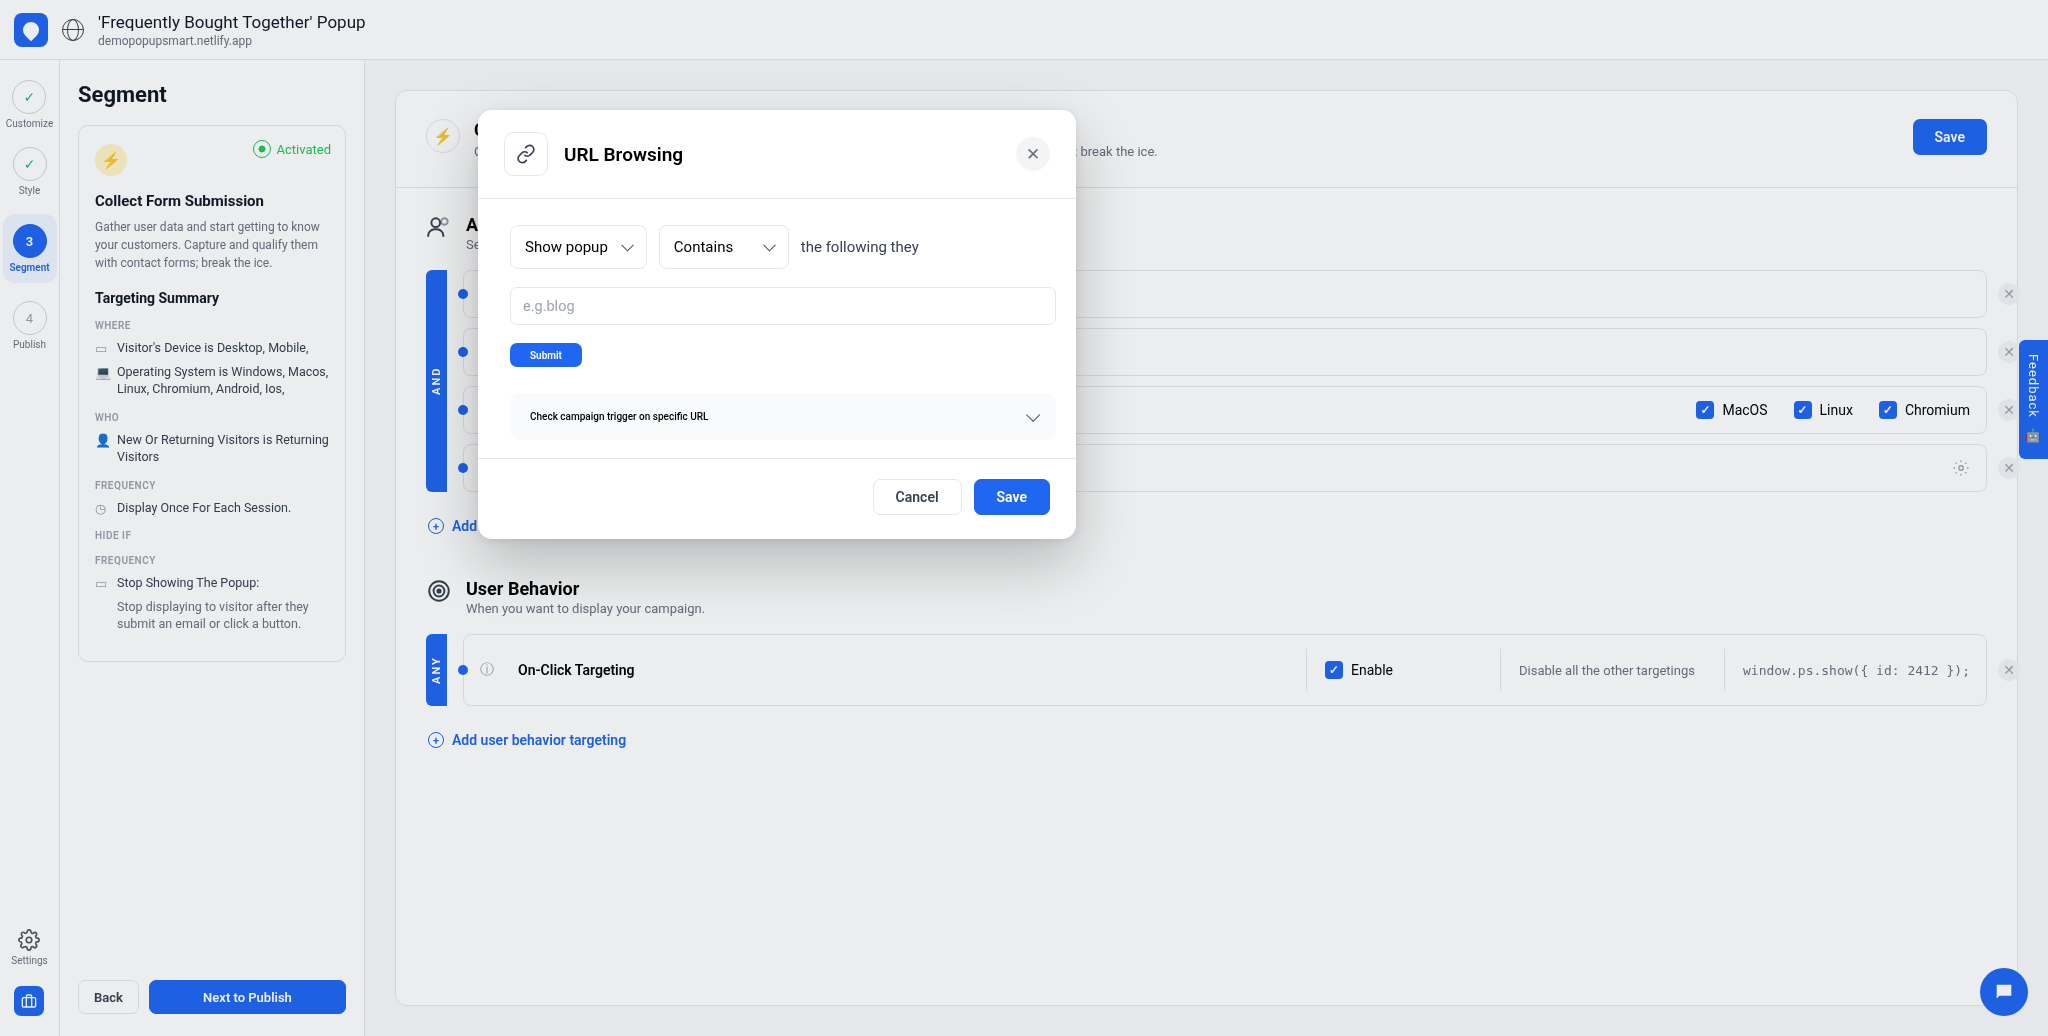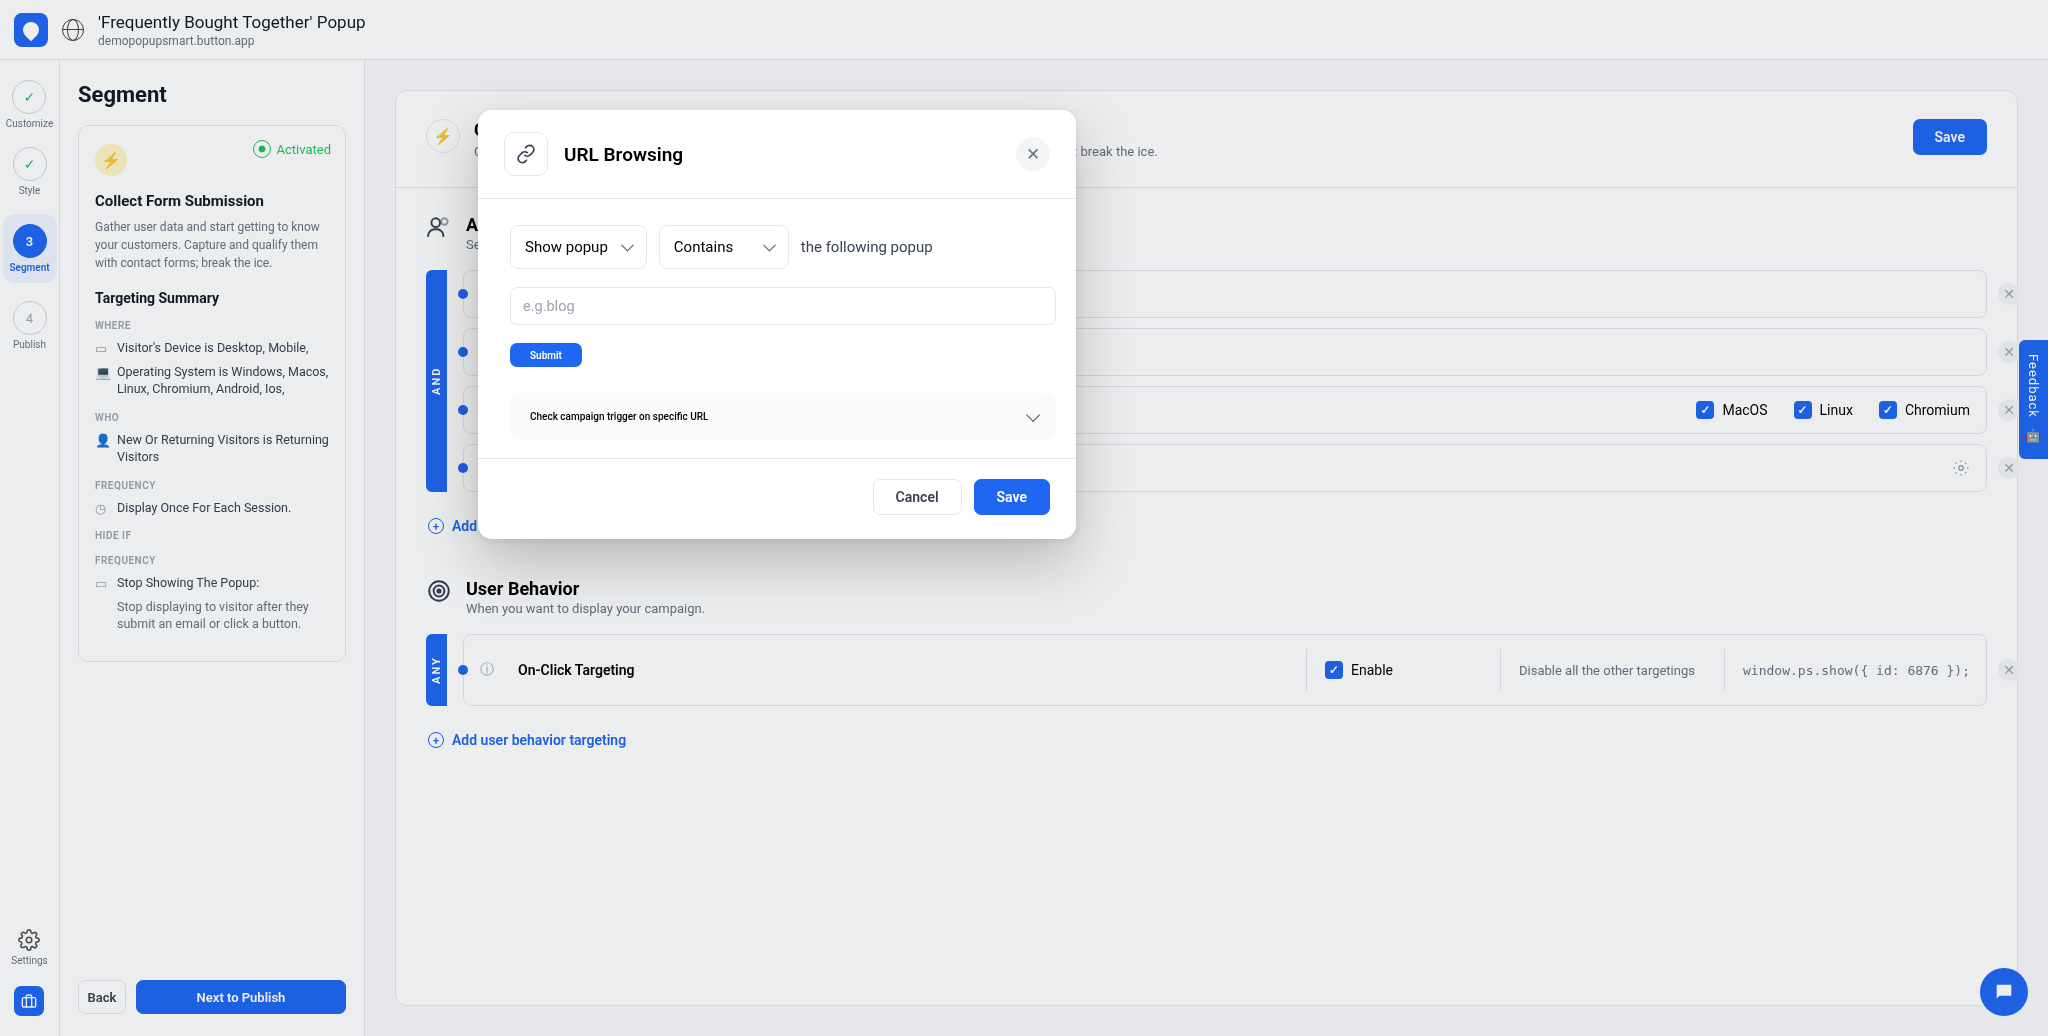--- a/index.html
+++ b/index.html
@@ -47,21 +47,21 @@
   .card .activated::before { content: ''; width: 16px; height: 16px; border: 1.5px solid var(--green); border-radius: 50%; display: inline-flex; align-items: center; justify-content: center; background: radial-gradient(circle, var(--green) 30%, transparent 32%); }
   .card .bolt { width: 32px; height: 32px; border-radius: 50%; background: #FEF3C7; display: flex; align-items: center; justify-content: center; color: #F59E0B; font-size: 16px; margin-bottom: 16px; }
   .card h3 { font-size: 15px; font-weight: 700; margin: 0 0 8px 0; color: var(--heading-text); }
   .card p { font-size: 12px; line-height: 1.5; color: var(--gray-text); margin: 0 0 18px 0; }
   .card .sumhead { font-size: 14px; font-weight: 700; margin: 10px 0 14px 0; color: var(--heading-text); }
   .card .group-label { font-size: 10px; letter-spacing: 0.5px; color: #9CA3AF; text-transform: uppercase; font-weight: 600; margin: 14px 0 8px 0; }
   .card .line { font-size: 12.5px; color: var(--dark-text); margin: 6px 0; padding-left: 22px; position: relative; line-height: 1.4; }
   .card .line .ico { position: absolute; left: 0; top: 1px; color: #9CA3AF; font-size: 13px; }
   .panel .footer-btns { position: absolute; left: 18px; right: 18px; bottom: 22px; display: flex; gap: 10px; }
   .panel .footer-btns button { height: 34px; border-radius: 7px; font-size: 13px; font-weight: 600; border: 1px solid var(--gray-border); background: #fff; cursor: pointer; }
-  .panel .footer-btns .back { width: 48px; color: var(--dark-text); }
+  .panel .footer-btns .back { width: 61px; color: var(--dark-text); }
   .panel .footer-btns .next { flex: 1; background: var(--blue); border-color: var(--blue); color: #fff; }
 
   
   .main { position: absolute; top: 60px; left: calc(var(--sidebar-width) + var(--panel-width)); right: 0; bottom: 0; background: var(--gray-bg); overflow: hidden; z-index: 1; }
   .main-inner { margin: 30px; background: #fff; border: 1px solid var(--gray-border); border-radius: 12px; min-height: calc(100% - 60px); padding: 0; }
   .main-header { display: flex; align-items: flex-start; padding: 28px 30px; border-bottom: 1px solid var(--gray-border); }
   .main-header .hbolt { width: 34px; height: 34px; border-radius: 50%; border: 1px solid var(--gray-border); display: flex; align-items: center; justify-content: center; color: #F59E0B; margin-right: 14px; font-size: 16px; }
   .main-header .htxt h2 { margin: 0; font-size: 18px; font-weight: 700; }
   .main-header .htxt p { margin: 4px 0 0 0; font-size: 13px; color: var(--gray-text); }
   .main-header .save { margin-left: auto; background: var(--blue); color: #fff; border: none; height: 36px; padding: 0 22px; border-radius: 7px; font-size: 14px; font-weight: 600; cursor: pointer; }
@@ -133,21 +133,21 @@
 </head>
 <body>
 
 <div class="topbar">
   <div class="brand">
       <div class="brand-inner"></div>
     </div>
   <div class="globe"></div>
   <div class="titleblock">
     <div class="t1">'Frequently Bought Together' Popup</div>
-    <div class="t2">demopopupsmart.button.app</div>
+    <div class="t2">demopopupsmart.netlify.app</div>
   </div>
 </div>
 
 <div class="rail">
   <div class="step-wrap">
     <div class="step done"></div>
     <div class="step-label">Customize</div>
   </div>
   <div class="step-wrap">
     <div class="step done"></div>
@@ -305,21 +305,21 @@
             <div class="col" style="min-width:170px;">
                 <span class="chkwrap">
                   <span class="chk"></span>
                   <span style="font-size:14px;">Enable</span>
                 </span>
               </div>
             <div class="col" style="min-width:200px;">
                 <span class="sub">Disable all the other targetings</span>
               </div>
             <div class="col" style="min-width:190px;">
-                <span class="sub" style="font-family:ui-monospace,monospace;">window.ps.show({ id: 6876 });</span>
+                <span class="sub" style="font-family:ui-monospace,monospace;">window.ps.show({ id: 2412 });</span>
               </div>
             <div class="del del-outside">✕</div>
           </div>
         </div>
       </div>
       <div class="addlink">
           <span class="plus">+</span>
           <span>Add user behavior targeting</span>
         </div>
     </div>
@@ -351,21 +351,21 @@
 
 
   <div class="modal-body">
     <div class="form-row">
       <div class="selectbox">
           <span>Show popup</span>
         </div>
       <div class="selectbox">
           <span>Contains</span>
         </div>
-      <span class="static-txt">the following popup</span>
+      <span class="static-txt">the following they</span>
     </div>
     <div class="form-row">
       <input class="textinput" placeholder="e.g.blog" style="">
     </div>
     <button class="submitbtn">Submit</button>
 
     <div class="expander">
       <span>Check campaign trigger on specific URL</span>
       <span class="chev"></span>
     </div>

